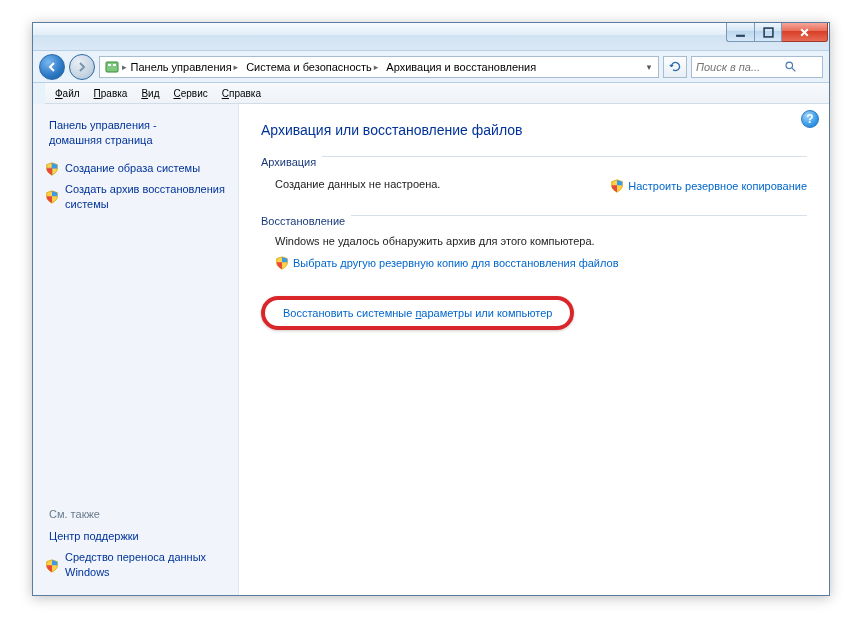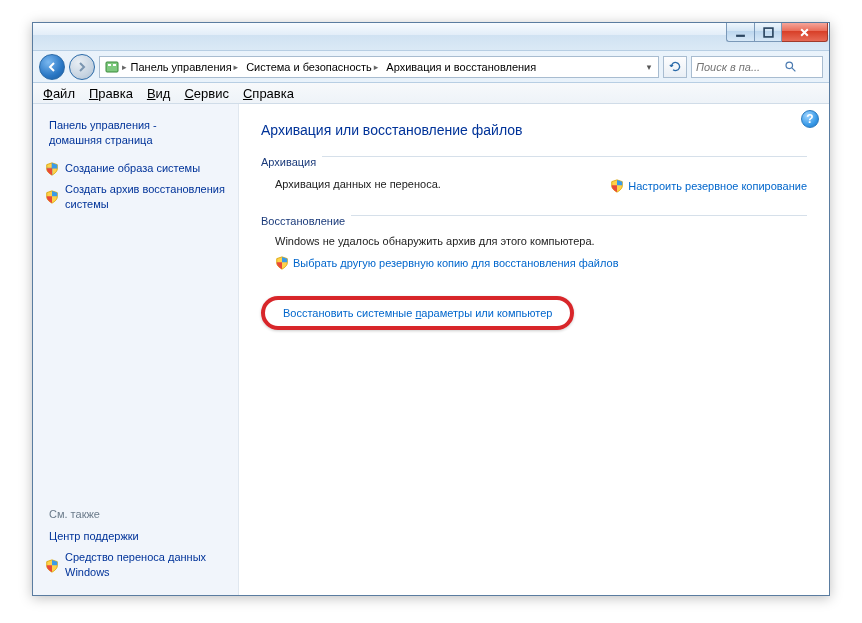--- a/index.html
+++ b/index.html
@@ -81,21 +81,22 @@
   background: #fff; border: 1px solid #a8bcd0;
   display: flex; align-items: center; padding: 0 4px;
   color: #888; font-style: italic; font-size: 11px;
 }
 .search-wrap input { border: none; outline: none; width: 88px; font-size: 11px; font-style: italic; color: #888; background: transparent; }
 .menu-bar {
   height: 21px;
   background: linear-gradient(#f7f9fb, #eef3f8);
   border-bottom: 1px solid #d0dce8;
   display: flex; align-items: center; gap: 2px; padding: 0 4px;
-  font-size: 13px;
+  font-size: 10px;
+  margin-left: 12px;
 }
 .menu-item { padding: 2px 6px; }
 .menu-item span { text-decoration: underline; }
 .content-row { display: flex; height: calc(100% - 81px); border-radius: 29px; }
 .sidebar {
   width: 206px;
   background: #f1f5fb;
   border-right: 1px solid #e0e7ef;
   display: flex; flex-direction: column;
   padding: 14px 12px 12px 12px;
@@ -257,21 +258,21 @@
     <div class="main">
       <div class="help-icon">?</div>
       <h1>Архивация или восстановление файлов</h1>
 
       <div class="section">
         <div class="section-row">
           <span class="section-title">Архивация</span>
           <span class="section-line"></span>
         </div>
         <div class="sec-row">
-          <span class="plain">Архивация данных не переноса.</span>
+          <span class="plain">Создание данных не настроена.</span>
           <span class="link with-icon">
             <svg class="shield" viewBox="0 0 16 16">
                 <path d="M8 1 L14 3 V8 C14 12 8 15 8 15 C8 15 2 12 2 8 V3 Z" fill="#ffd24a" stroke="#d8a400"></path>
                 <path d="M8 1 L14 3 V7 L8 7 Z" fill="#3a9be8"></path>
                 <path d="M2 7 L8 7 L8 15 C8 15 2 12 2 8 Z" fill="#e84a3a"></path>
               </svg>
             <span>Настроить резервное копирование</span>
           </span>
         </div>
       </div>

